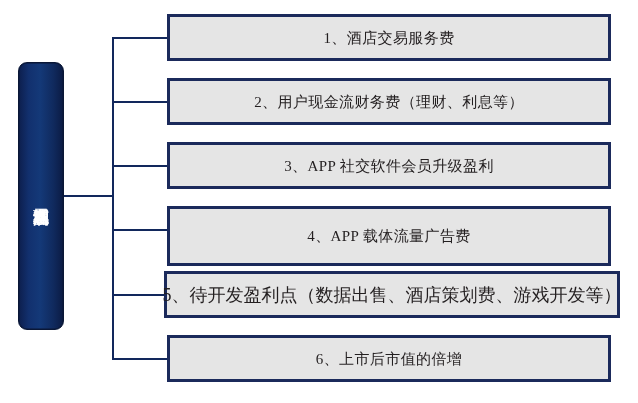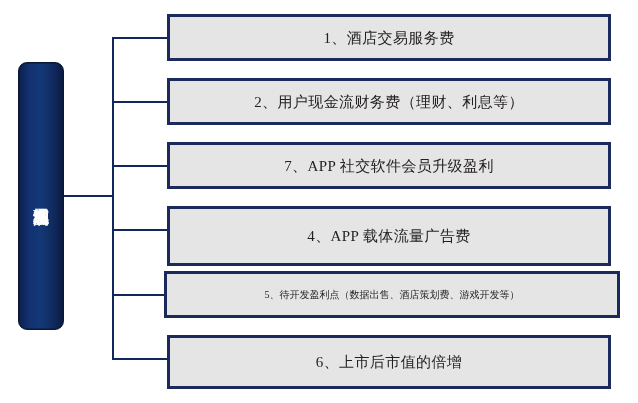--- a/index.html
+++ b/index.html
@@ -74,21 +74,21 @@
   }
   .item-text {
     color: #231f20;
     font-size: 15px;
     line-height: 18px;
     white-space: nowrap;
     font-family: "Liberation Serif", "DejaVu Serif", serif;
     letter-spacing: 0.4px;
   }
   .item-text.tight {
-    font-size: 10px;
+    font-size: 18px;
     letter-spacing: 0px;
   }
 </style>
 </head>
 <body>
 
 <div id="canvas">
 
   <div id="root-node">
     <span id="root-label">无人酒店管理系统赢利点</span>
@@ -107,28 +107,28 @@
 
   <div class="item-box" style="left:167px; top:14px; width:444px; height:47px;">
     <span class="item-text">1、酒店交易服务费</span>
   </div>
 
   <div class="item-box" style="left:167px; top:78px; width:444px; height:47px;">
     <span class="item-text">2、用户现金流财务费（理财、利息等）</span>
   </div>
 
   <div class="item-box" style="left:167px; top:142px; width:444px; height:47px;">
-    <span class="item-text">7、APP 社交软件会员升级盈利</span>
+    <span class="item-text">3、APP 社交软件会员升级盈利</span>
   </div>
 
   <div class="item-box" style="left:167px; top:206px; width:444px; height:60px;">
     <span class="item-text">4、APP 载体流量广告费</span>
   </div>
 
   <div class="item-box" style="left:164px; top:271px; width:456px; height:47px;">
     <span class="item-text tight">5、待开发盈利点（数据出售、酒店策划费、游戏开发等）</span>
   </div>
 
-  <div class="item-box" style="left:167px; top:335px; width:444px; height:54px;text-align:center;">
+  <div class="item-box" style="left:167px; top:335px; width:444px; height:47px;text-align:center;">
     <span class="item-text">6、上市后市值的倍增</span>
   </div>
 
 </div>
 
 </body></html>

